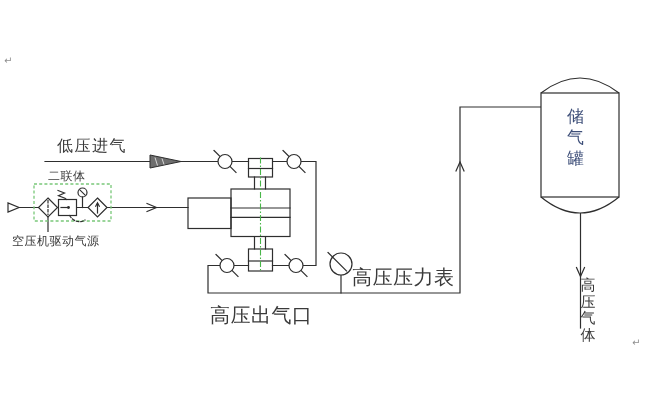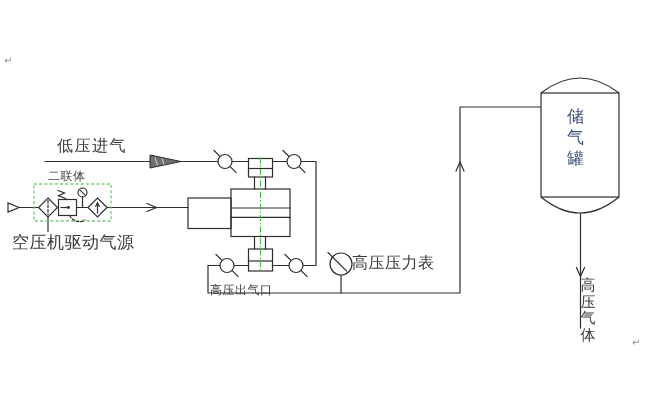--- a/index.html
+++ b/index.html
@@ -120,25 +120,25 @@
     </g>
 
     <polyline class="ln" points="456,171 460,162 464,171"></polyline>
     <polyline class="ln" points="576.5,267.5 580.5,276.5 584.5,267.5"></polyline>
   </svg>
 
   <div class="lbl" style="left:57px;top:137px;font-size:16px;letter-spacing:1.5px;text-align:center;">低压进气</div>
 
   <div class="lbl" style="left:48px;top:170px;font-size:12px;letter-spacing:0.5px;">二联体</div>
 
-  <div class="lbl" style="left:12px;top:235px;font-size:17px;letter-spacing:0.5px;font-family:Liberation Mono, monospace;">空压机驱动气源</div>
+  <div class="lbl" style="left:12px;top:235px;font-size:12px;letter-spacing:0.5px;">空压机驱动气源</div>
 
-  <div class="lbl" style="left:210px;top:284px;font-size:12px;letter-spacing:0.5px;">高压出气口</div>
+  <div class="lbl" style="left:210px;top:304px;font-size:20px;letter-spacing:0.5px;">高压出气口</div>
 
-  <div class="lbl" style="left:352px;top:254px;font-size:16px;letter-spacing:0.5px;">高压压力表</div>
+  <div class="lbl" style="left:352px;top:266px;font-size:20px;letter-spacing:0.5px;">高压压力表</div>
 
   <div class="vlbl tank-lbl" style="left:561px;top:106px;width:23px;font-size:17px;line-height:21px;">储气罐</div>
 
   <div class="vlbl" style="left:542px;top:277px;width:20px;font-size:15px;line-height:16.5px;margin-left:36px;">高压气体</div>
 
   <span class="rm" style="left:4px;top:56px;">↵</span>
   <span class="rm" style="left:632px;top:338px;">↵</span>
 </div>
 
 </body></html>

